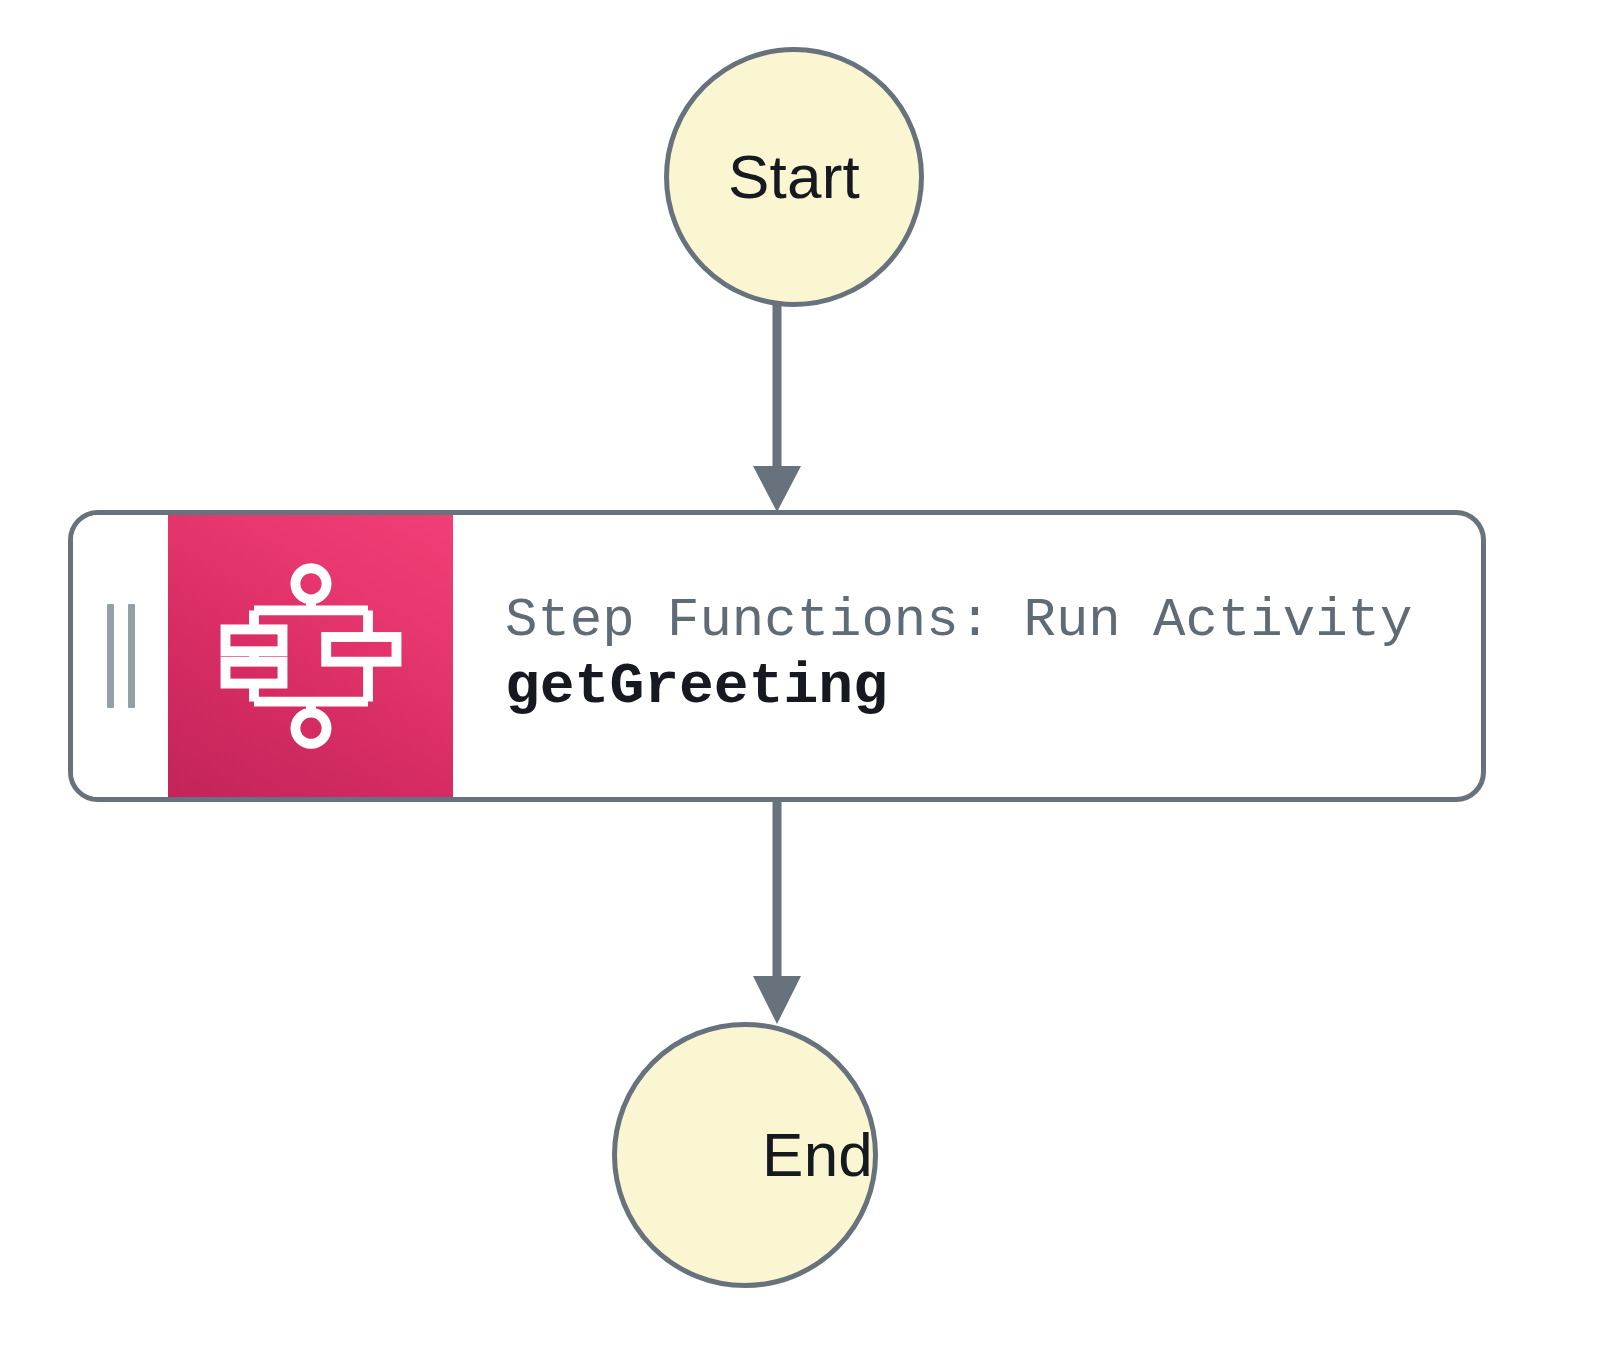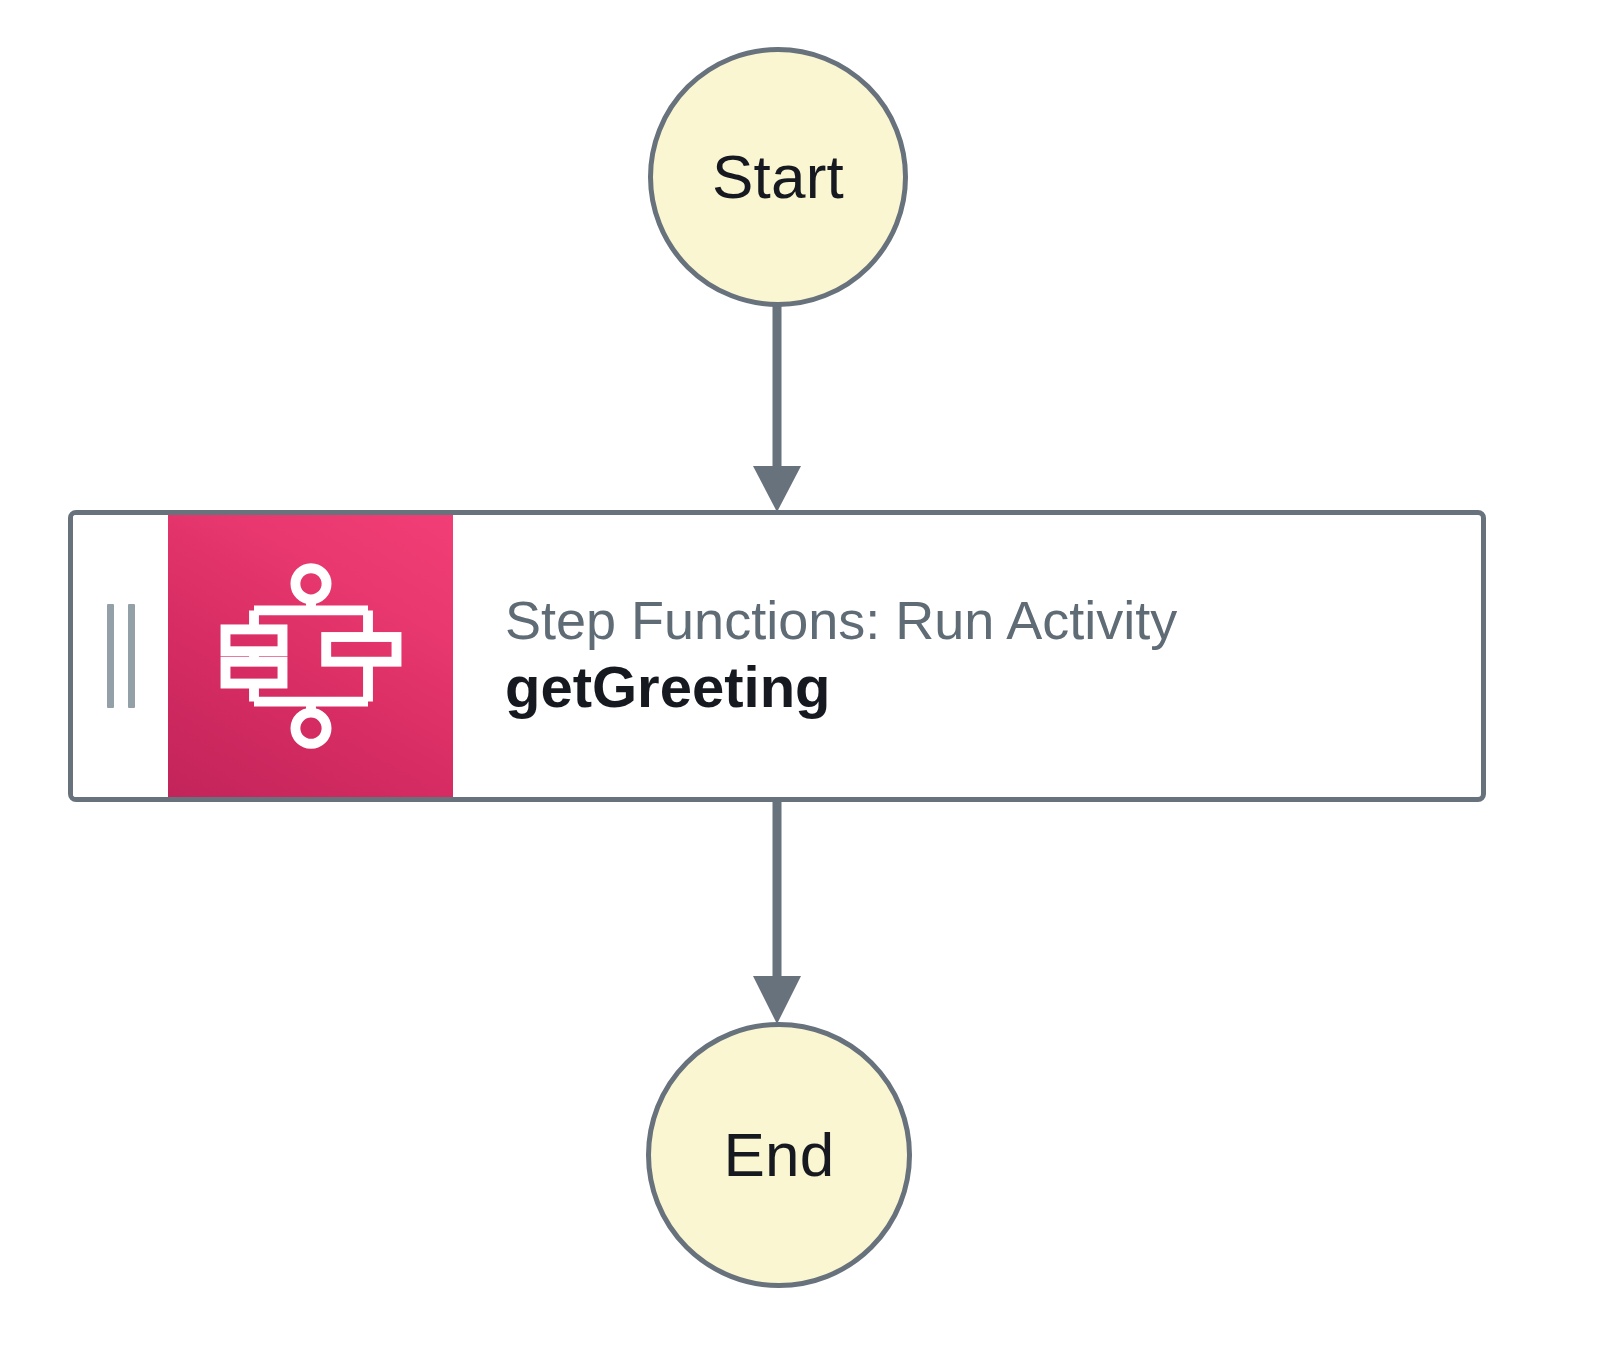--- a/index.html
+++ b/index.html
@@ -39,46 +39,48 @@
     justify-content: center;
   }
   .terminal-label {
     font-size: 62px;
     font-weight: 400;
     color: #16191F;
     letter-spacing: 0.2px;
     line-height: 1;
   }
   #start-node {
-    left: 648px;
+    left: 664px;
     top: 47px;
     width: 260px;
     height: 260px;
   }
   #end-node {
-    left: 646px;
+    left: 612px;
     top: 1022px;
     width: 266px;
     height: 266px;
+    justify-content: flex-end;
   }
 
   
   #task-card {
     position: absolute;
     left: 68px;
     top: 510px;
     width: 1418px;
     height: 292px;
     box-sizing: border-box;
     background: #ffffff;
     border: 5px solid #68727C;
-    border-radius: 8px;
+    border-radius: 30px;
     display: flex;
     align-items: stretch;
     overflow: hidden;
+    font-family: Liberation Mono, monospace;
   }
   .drag-handle {
     width: 95px;
     flex: 0 0 95px;
     display: flex;
     align-items: center;
     justify-content: center;
     gap: 14px;
     background: #ffffff;
   }

